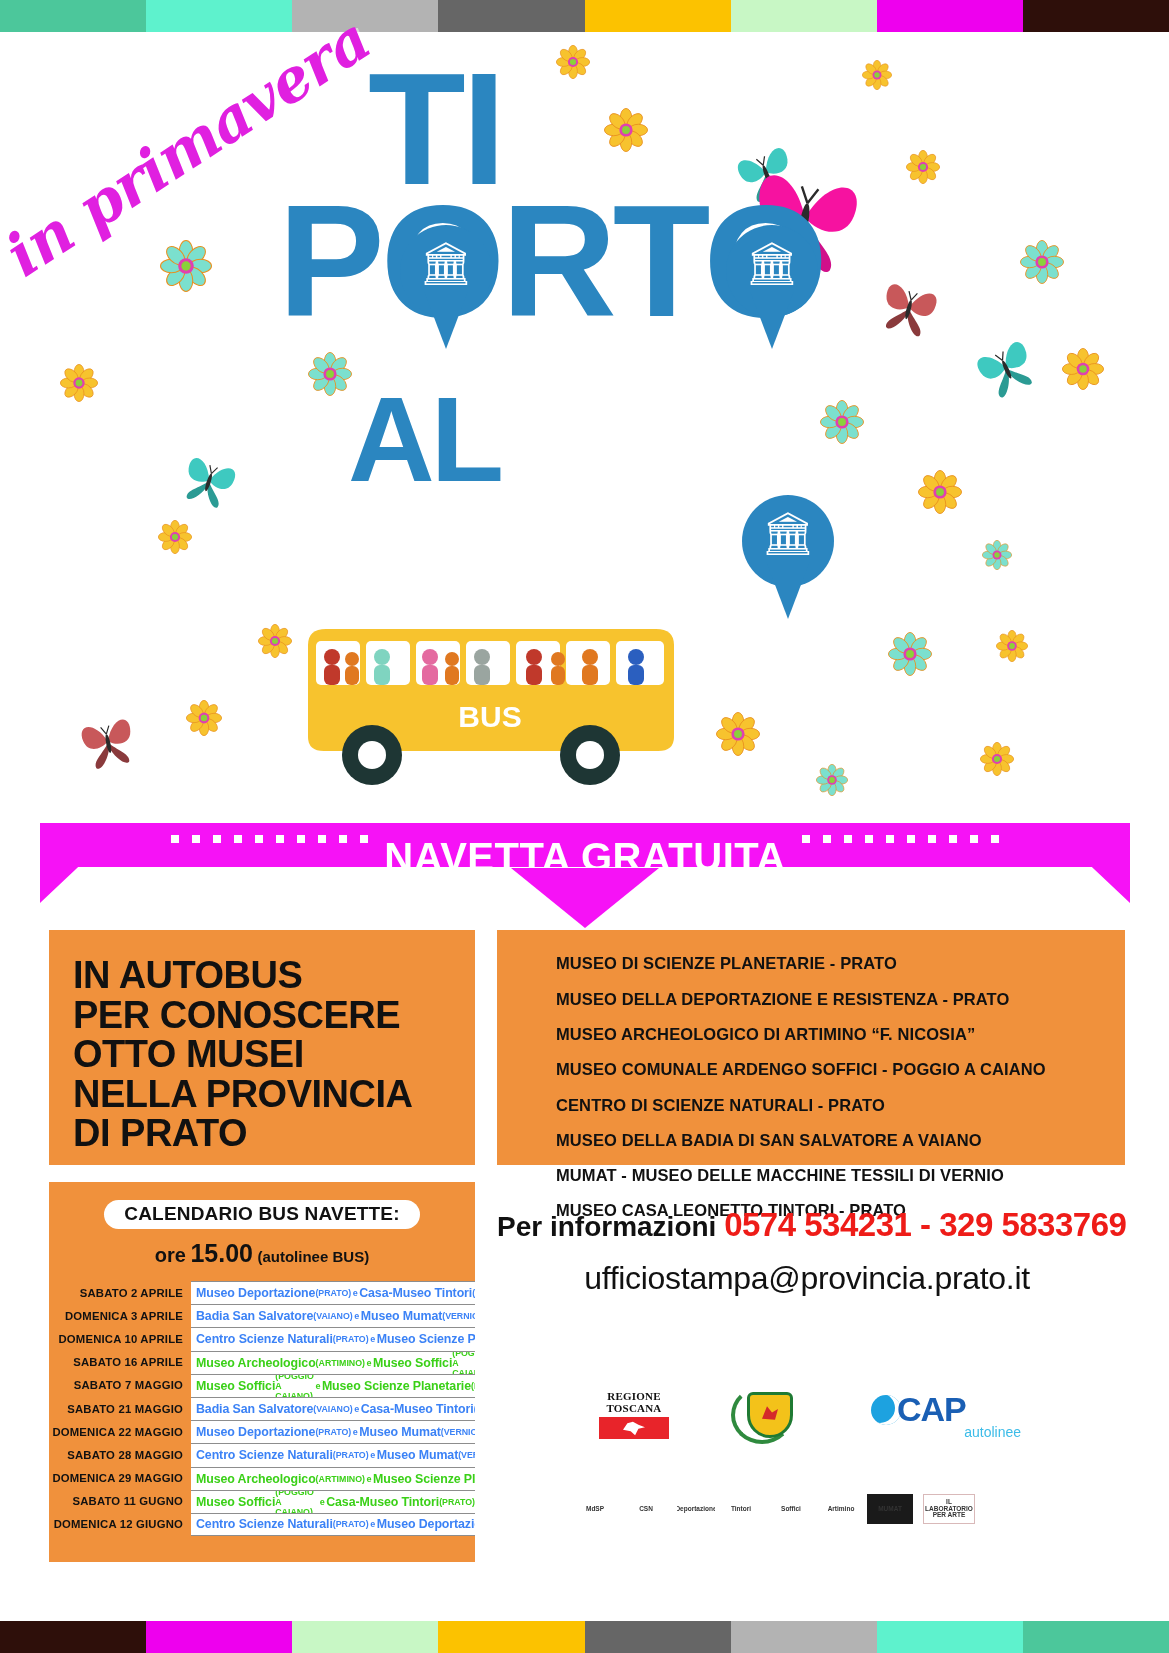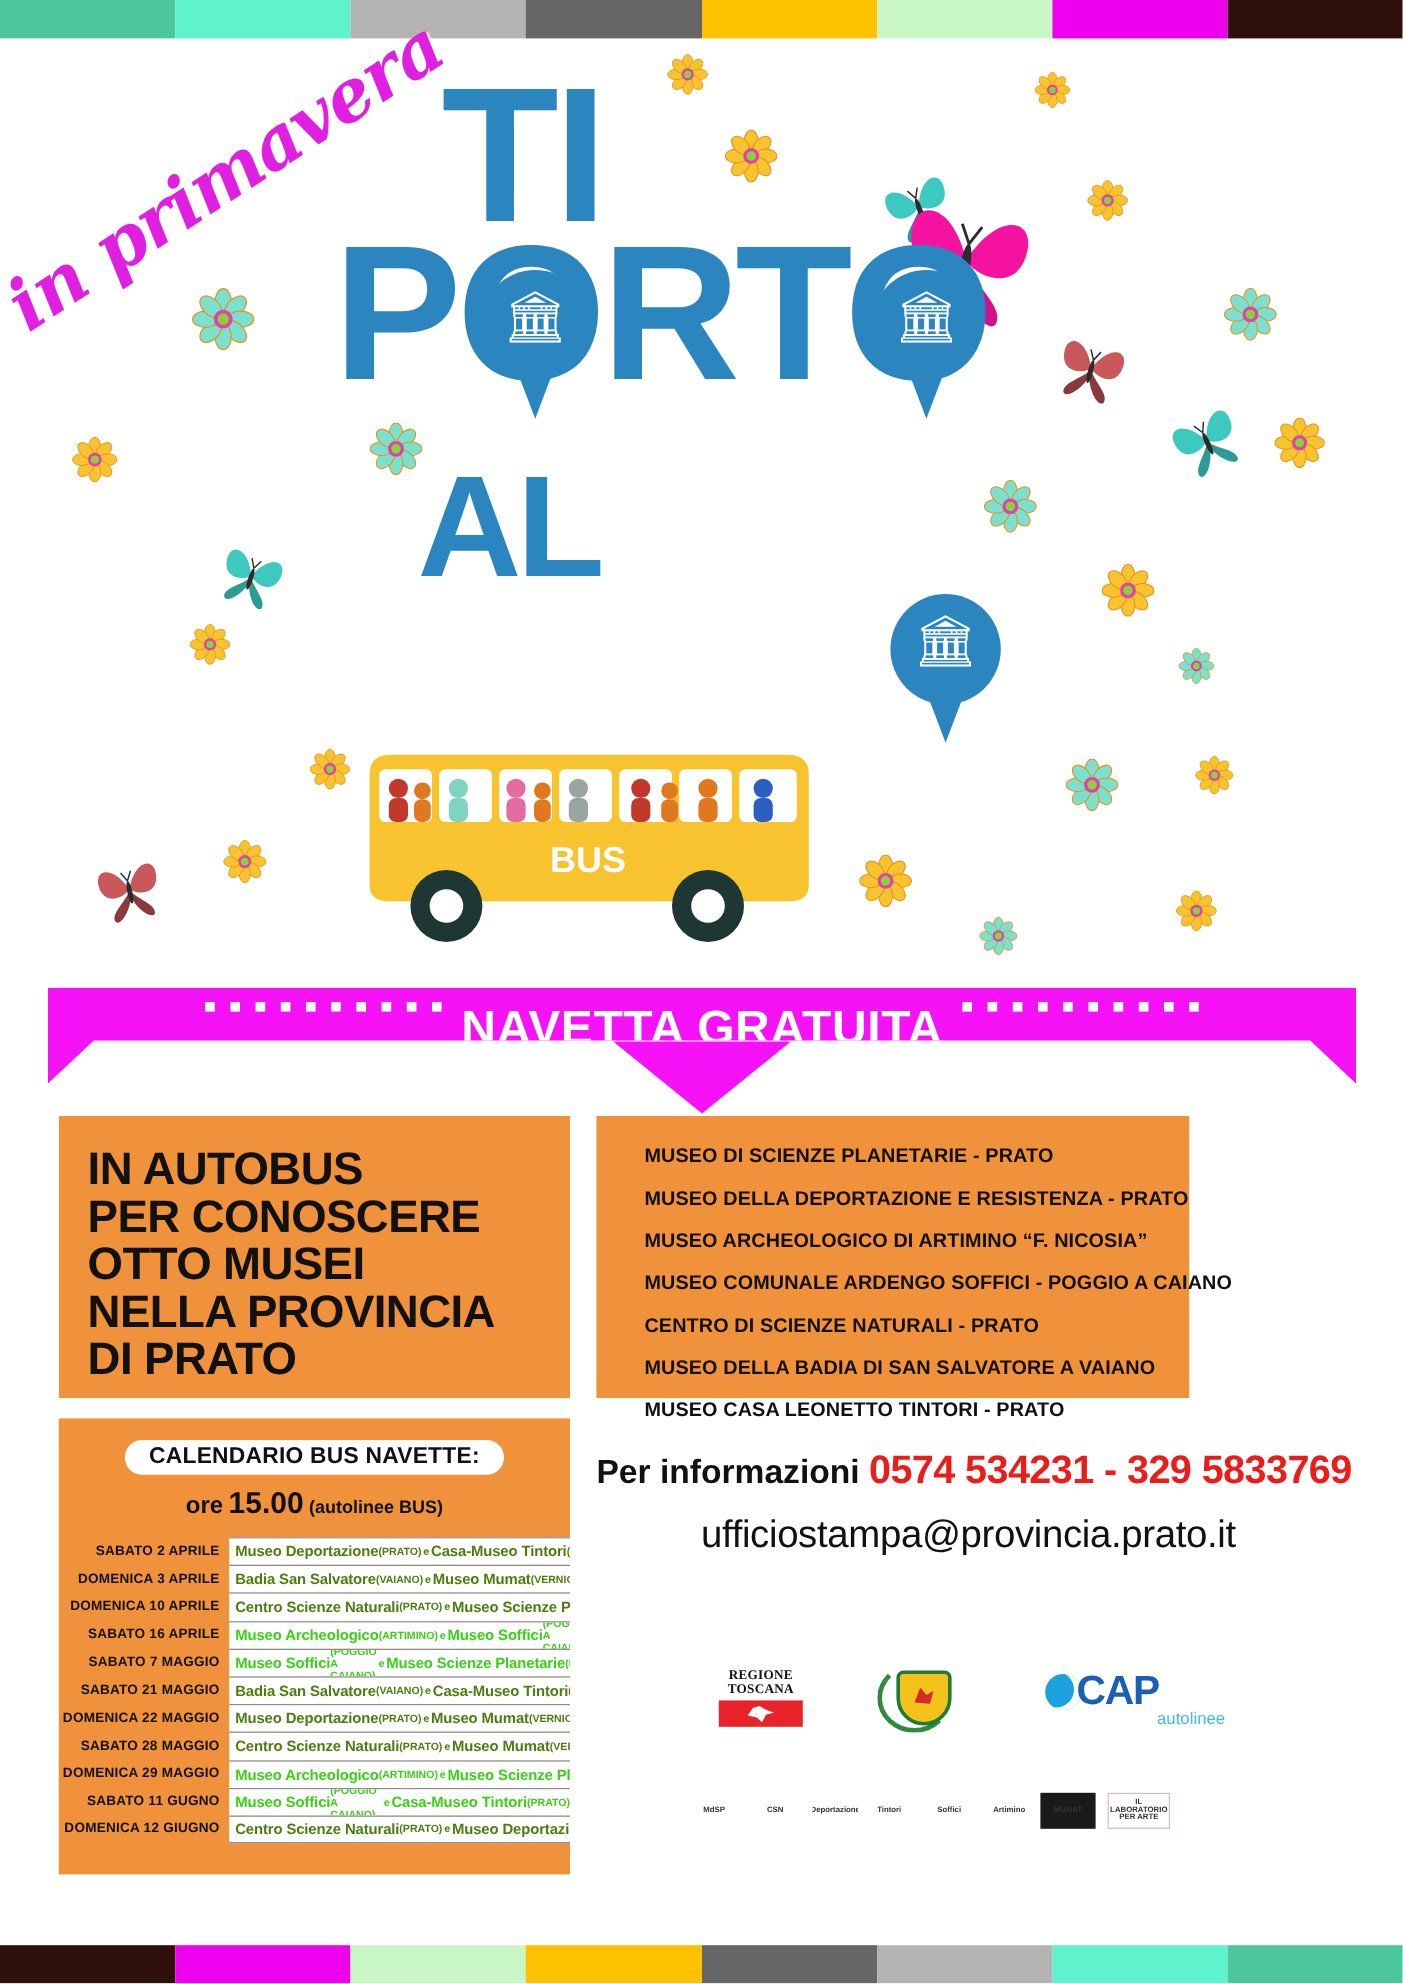--- a/index.html
+++ b/index.html
@@ -124,23 +124,23 @@
     background: #f0913c;
     clip-path: polygon(0 0, 100% 0, 100% 100%, 0 100%);
     padding: 26px 0 0 24px;
   }
   #box-left .head {
     color: #111; font-weight: bold; font-size: 38px; line-height: 1.04;
     letter-spacing: -.5px; font-family: "Liberation Sans", sans-serif;
   }
   #box-right {
     position: absolute; left: 497px; top: 930px;
-    width: 494px; height: 235px;
+    width: 628px; height: 235px;
     background: #f0913c;
-    padding: 16px 0 0 40px;
+    padding: 16px 0 0 59px;
   }
   #box-right .mlist { display: flex; flex-direction: column; }
   #box-right .mitem {
     color: #111; font-weight: bold; font-size: 16.5px;
     letter-spacing: .1px; line-height: 1;
     padding: 9.4px 0;
     font-family: "Liberation Sans", sans-serif;
     white-space: nowrap;
   }
   #dashline {
@@ -190,21 +190,21 @@
     display: flex; align-items: center;
     padding-left: 5px; overflow: hidden;
   }
   .cal-row:last-child .cal-ev { border-bottom: 1px solid #8d8d8d; }
   .cal-ev .m {
     font-weight: bold; font-size: 12.4px; white-space: nowrap;
     font-family: "Liberation Sans", sans-serif; letter-spacing: -.1px;
   }
   .cal-ev .loc { font-size: 8.8px; font-weight: bold; }
   .cal-ev .e { font-size: 9px; font-weight: bold; padding: 0 1.5px; }
-  .c-mag .m, .c-mag .loc, .c-mag .e { color: #4d7c0f; }
+  .c-mag .m, .c-mag .loc, .c-mag .e { color: #3b82f6; }
   .c-grn .m, .c-grn .loc, .c-grn .e { color: #3ad017; }
 
   
   #contacts {
     position: absolute; left: 497px; top: 1206px;
     width: 620px; text-align: center;
     font-family: "Liberation Sans", sans-serif;
   }
   #contacts .line1 { font-size: 28px; font-weight: bold; color: #111; white-space: nowrap; }
   #contacts .line1 .lbl { font-weight: bold; }
@@ -742,20 +742,21 @@
   <div id="dashline"></div>
 
   <div id="box-right">
     <div class="mlist" id="museum-list">
         <div class="mitem">MUSEO DI SCIENZE PLANETARIE - PRATO</div>
         <div class="mitem">MUSEO DELLA DEPORTAZIONE E RESISTENZA - PRATO</div>
         <div class="mitem">MUSEO ARCHEOLOGICO DI ARTIMINO “F. NICOSIA”</div>
         <div class="mitem">MUSEO COMUNALE ARDENGO SOFFICI - POGGIO A CAIANO</div>
         <div class="mitem">CENTRO DI SCIENZE NATURALI - PRATO</div>
         <div class="mitem">MUSEO DELLA BADIA DI SAN SALVATORE A VAIANO</div>
+        <div class="mitem">MUMAT - MUSEO DELLE MACCHINE TESSILI DI VERNIO</div>
         <div class="mitem">MUSEO CASA LEONETTO TINTORI - PRATO</div>
       </div>
   </div>
 
   <div id="calendar">
     <div id="cal-title-wrap">
       <div id="cal-title">CALENDARIO BUS NAVETTE:</div>
     </div>
     <div id="cal-time">
       <span class="a">ore</span>

